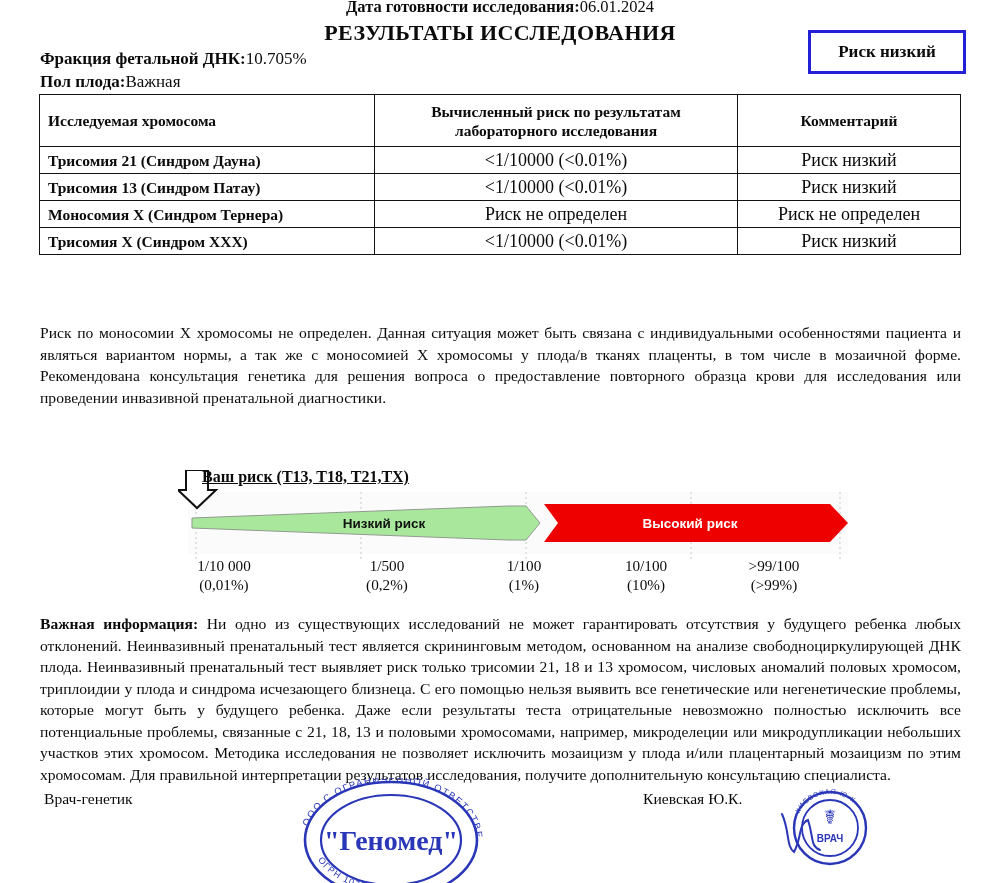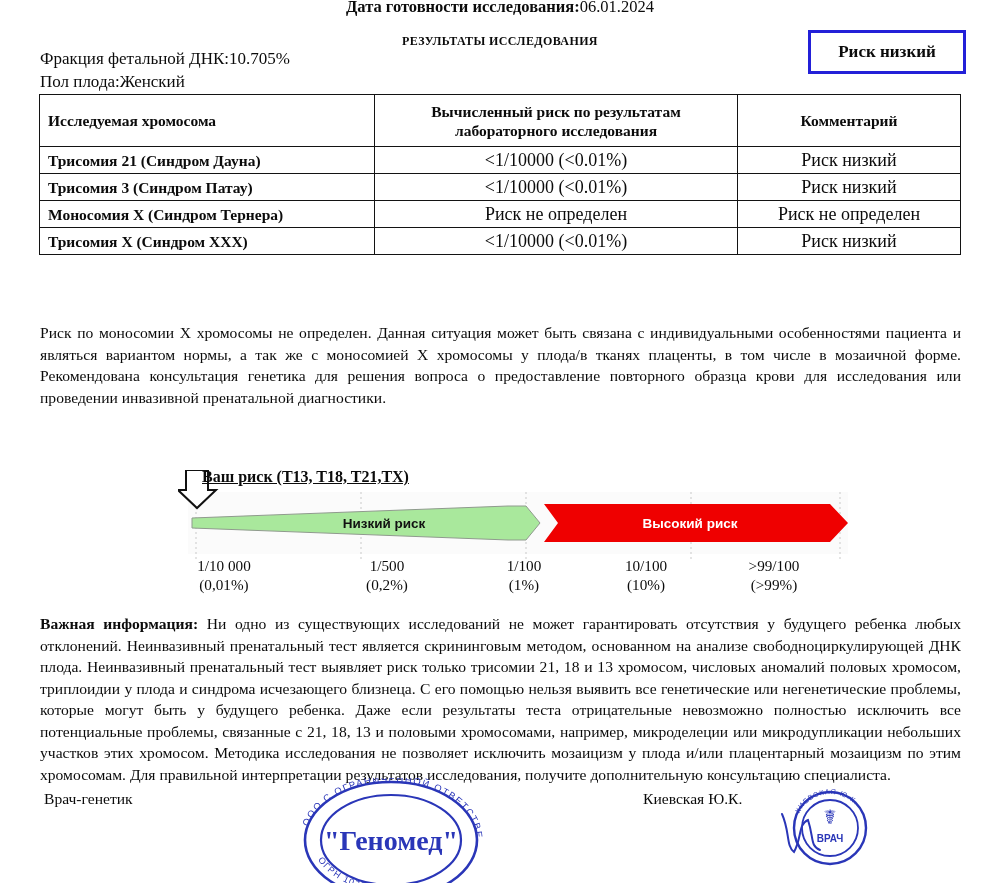--- a/index.html
+++ b/index.html
@@ -36,36 +36,35 @@
   }
   .date-line .lbl { font-weight: bold; }
   .date-line .val { font-weight: normal; }
 
   .doc-title {
     position: absolute;
     top: 22px;
     left: 0;
     width: 1000px;
     text-align: center;
-    font-size: 12px;
+    font-size: 22px;
     font-weight: bold;
     letter-spacing: .4px;
     line-height: 22px;
-    margin-top: 8px;
   }
 
   .meta {
     position: absolute;
     top: 47px;
     left: 40px;
     font-size: 17px;
     line-height: 23px;
   }
   .meta .row { white-space: nowrap; }
-  .meta .lbl { font-weight: normal; }
+  .meta .lbl { font-weight: bold; }
   .meta .val { font-weight: normal; }
 
   .risk-badge {
     position: absolute;
     top: 30px;
     left: 808px;
     width: 158px;
     height: 44px;
     border: 3px solid #2320d8;
     background: #ffffff;
@@ -204,21 +203,21 @@
     <span class="lbl">Дата готовности исследования:</span><span class="val">06.01.2024</span>
   </div>
 
   <div class="doc-title">РЕЗУЛЬТАТЫ  ИССЛЕДОВАНИЯ</div>
 
   <div class="meta">
     <div class="row">
       <span class="lbl">Фракция фетальной ДНК:</span><span class="val">10.705%</span>
     </div>
     <div class="row">
-      <span class="lbl">Пол плода:</span><span class="val">Женский</span>
+      <span class="lbl">Пол плода:</span><span class="val">Важная</span>
     </div>
   </div>
 
   <div class="risk-badge">Риск низкий</div>
 
   <table class="res-table">
     <colgroup>
       <col class="col-a">
         <col class="col-b">
         <col class="col-c">
@@ -230,21 +229,21 @@
         <th>Комментарий</th>
       </tr>
     </thead>
     <tbody>
       <tr>
         <td class="chrom">Трисомия 21 (Синдром Дауна)</td>
         <td class="val">&lt;1/10000 (&lt;0.01%)</td>
         <td class="comment">Риск низкий</td>
       </tr>
       <tr>
-        <td class="chrom">Трисомия 3 (Синдром Патау)</td>
+        <td class="chrom">Трисомия 13 (Синдром Патау)</td>
         <td class="val">&lt;1/10000 (&lt;0.01%)</td>
         <td class="comment">Риск низкий</td>
       </tr>
       <tr>
         <td class="chrom">Моносомия X (Синдром Тернера)</td>
         <td class="val">Риск не определен</td>
         <td class="comment">Риск не определен</td>
       </tr>
       <tr>
         <td class="chrom">Трисомия X (Синдром XXX)</td>

